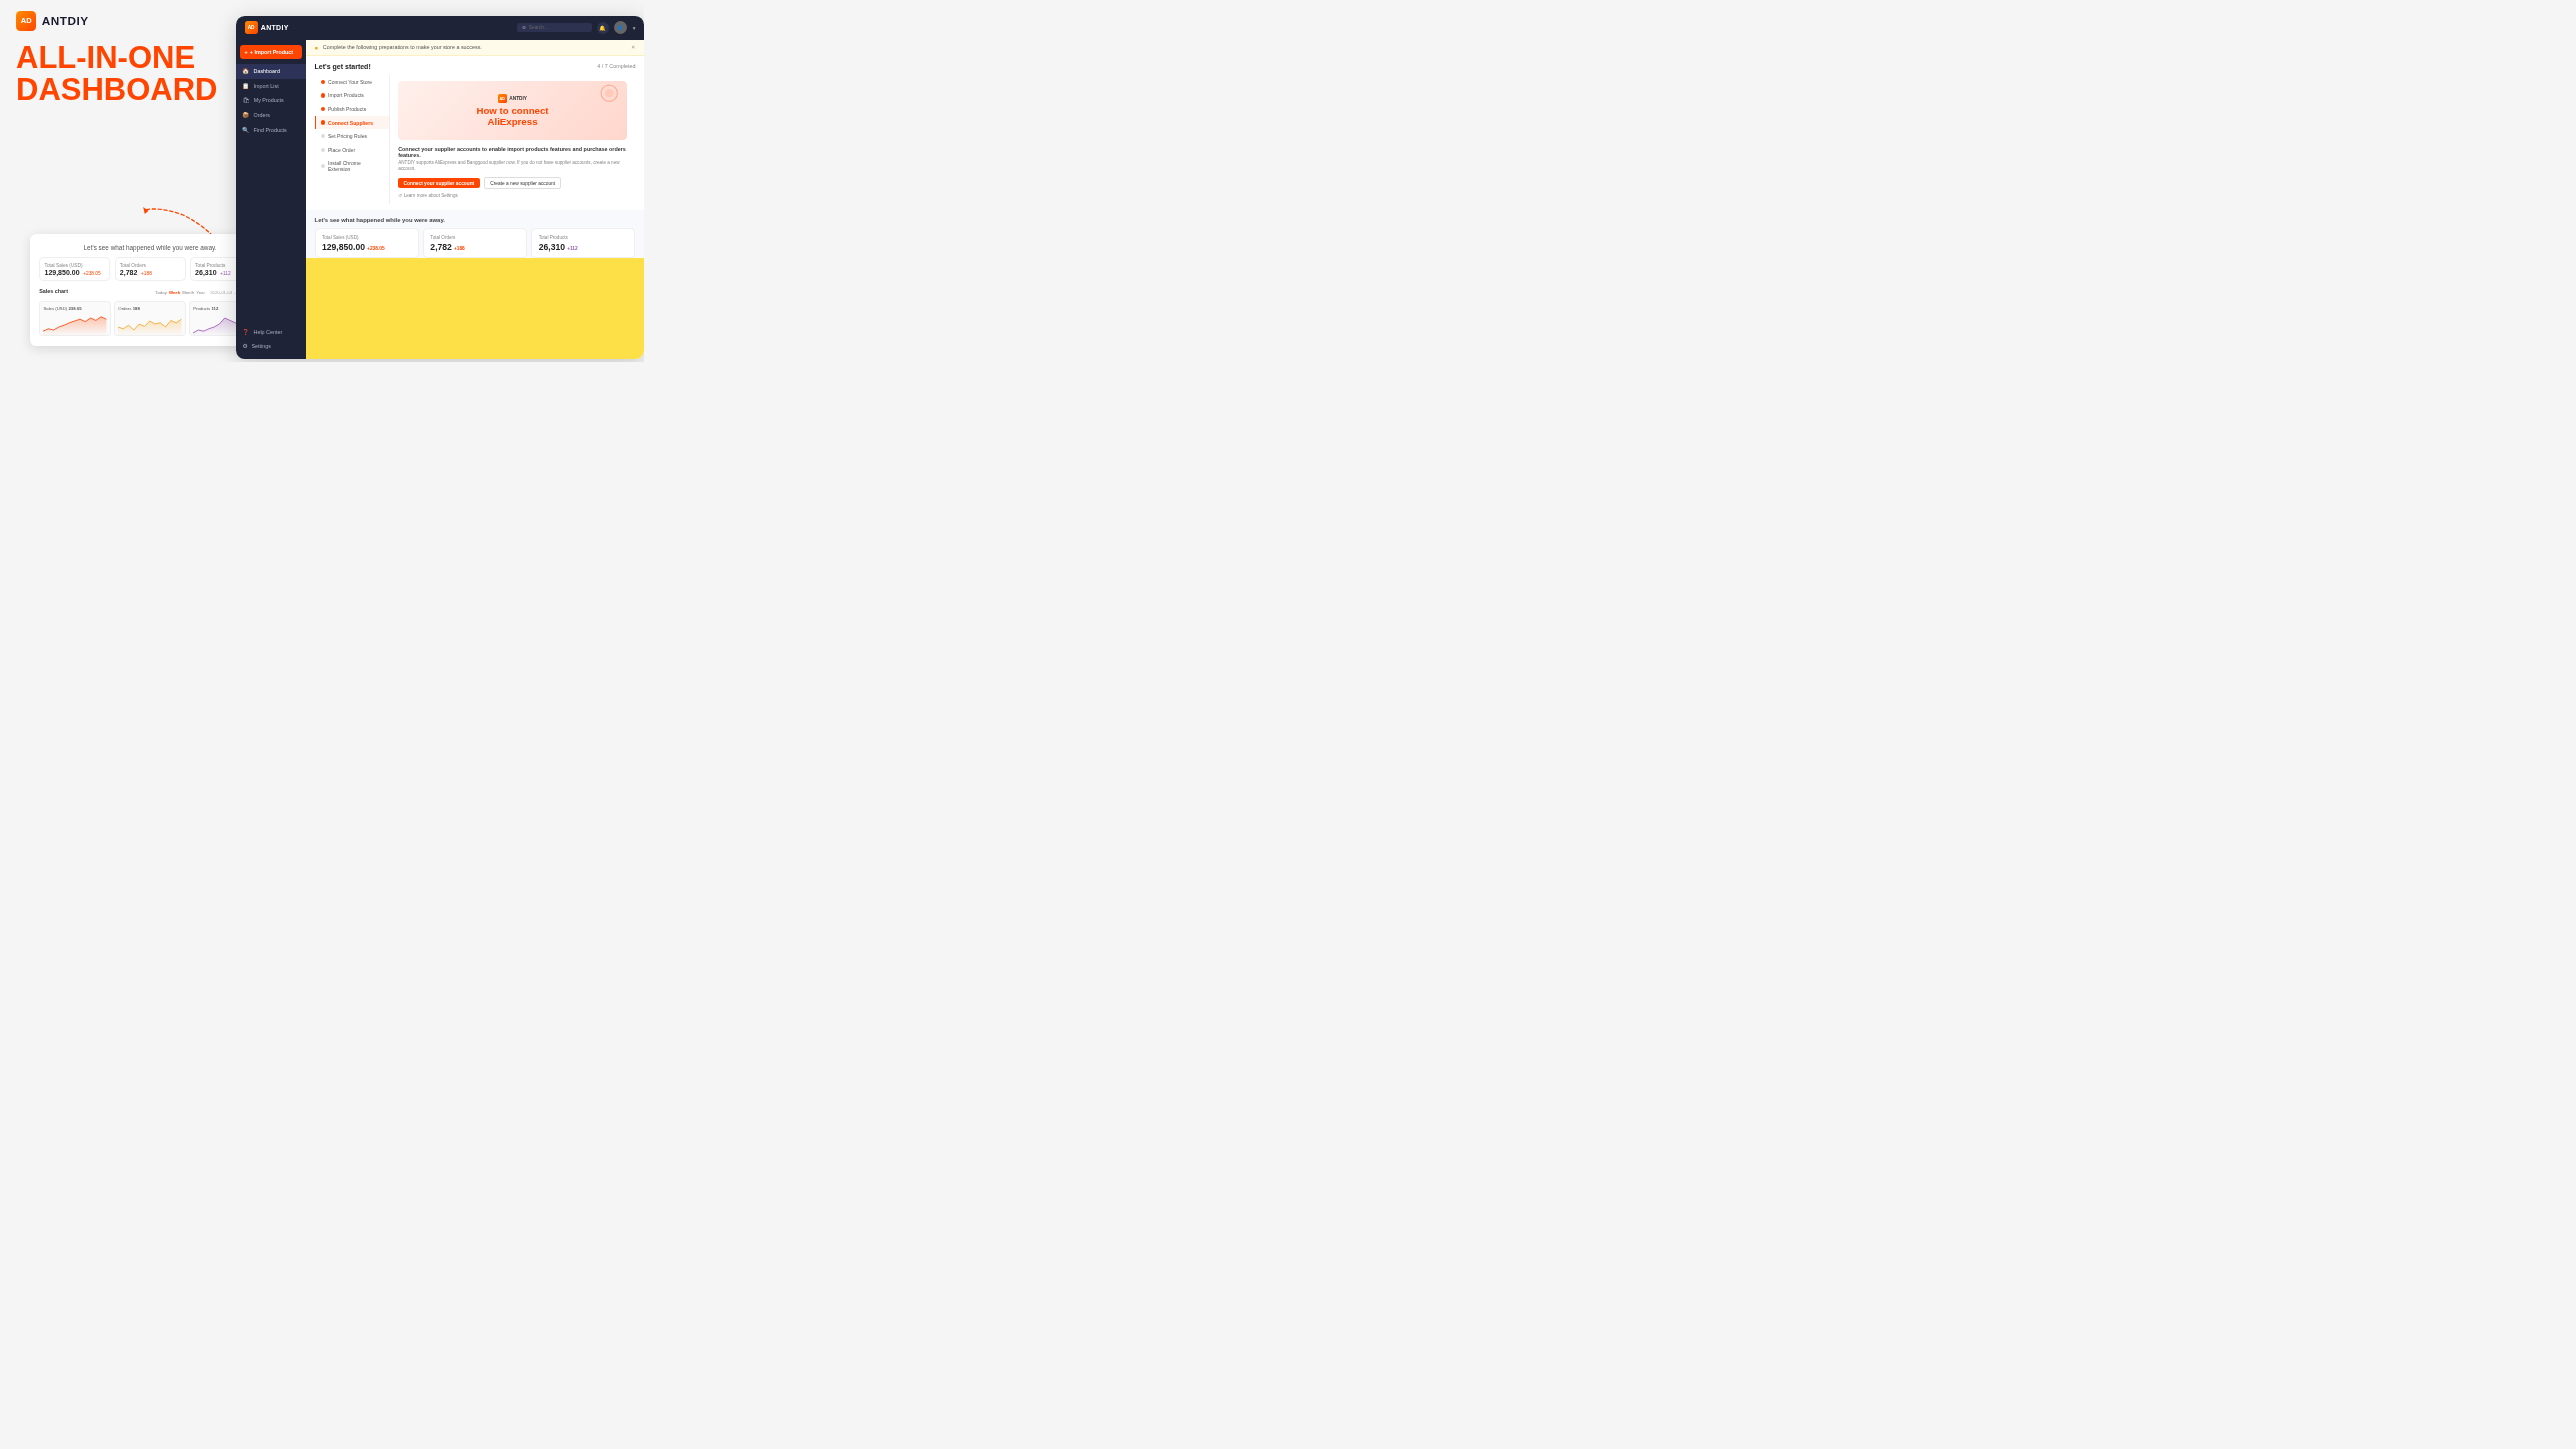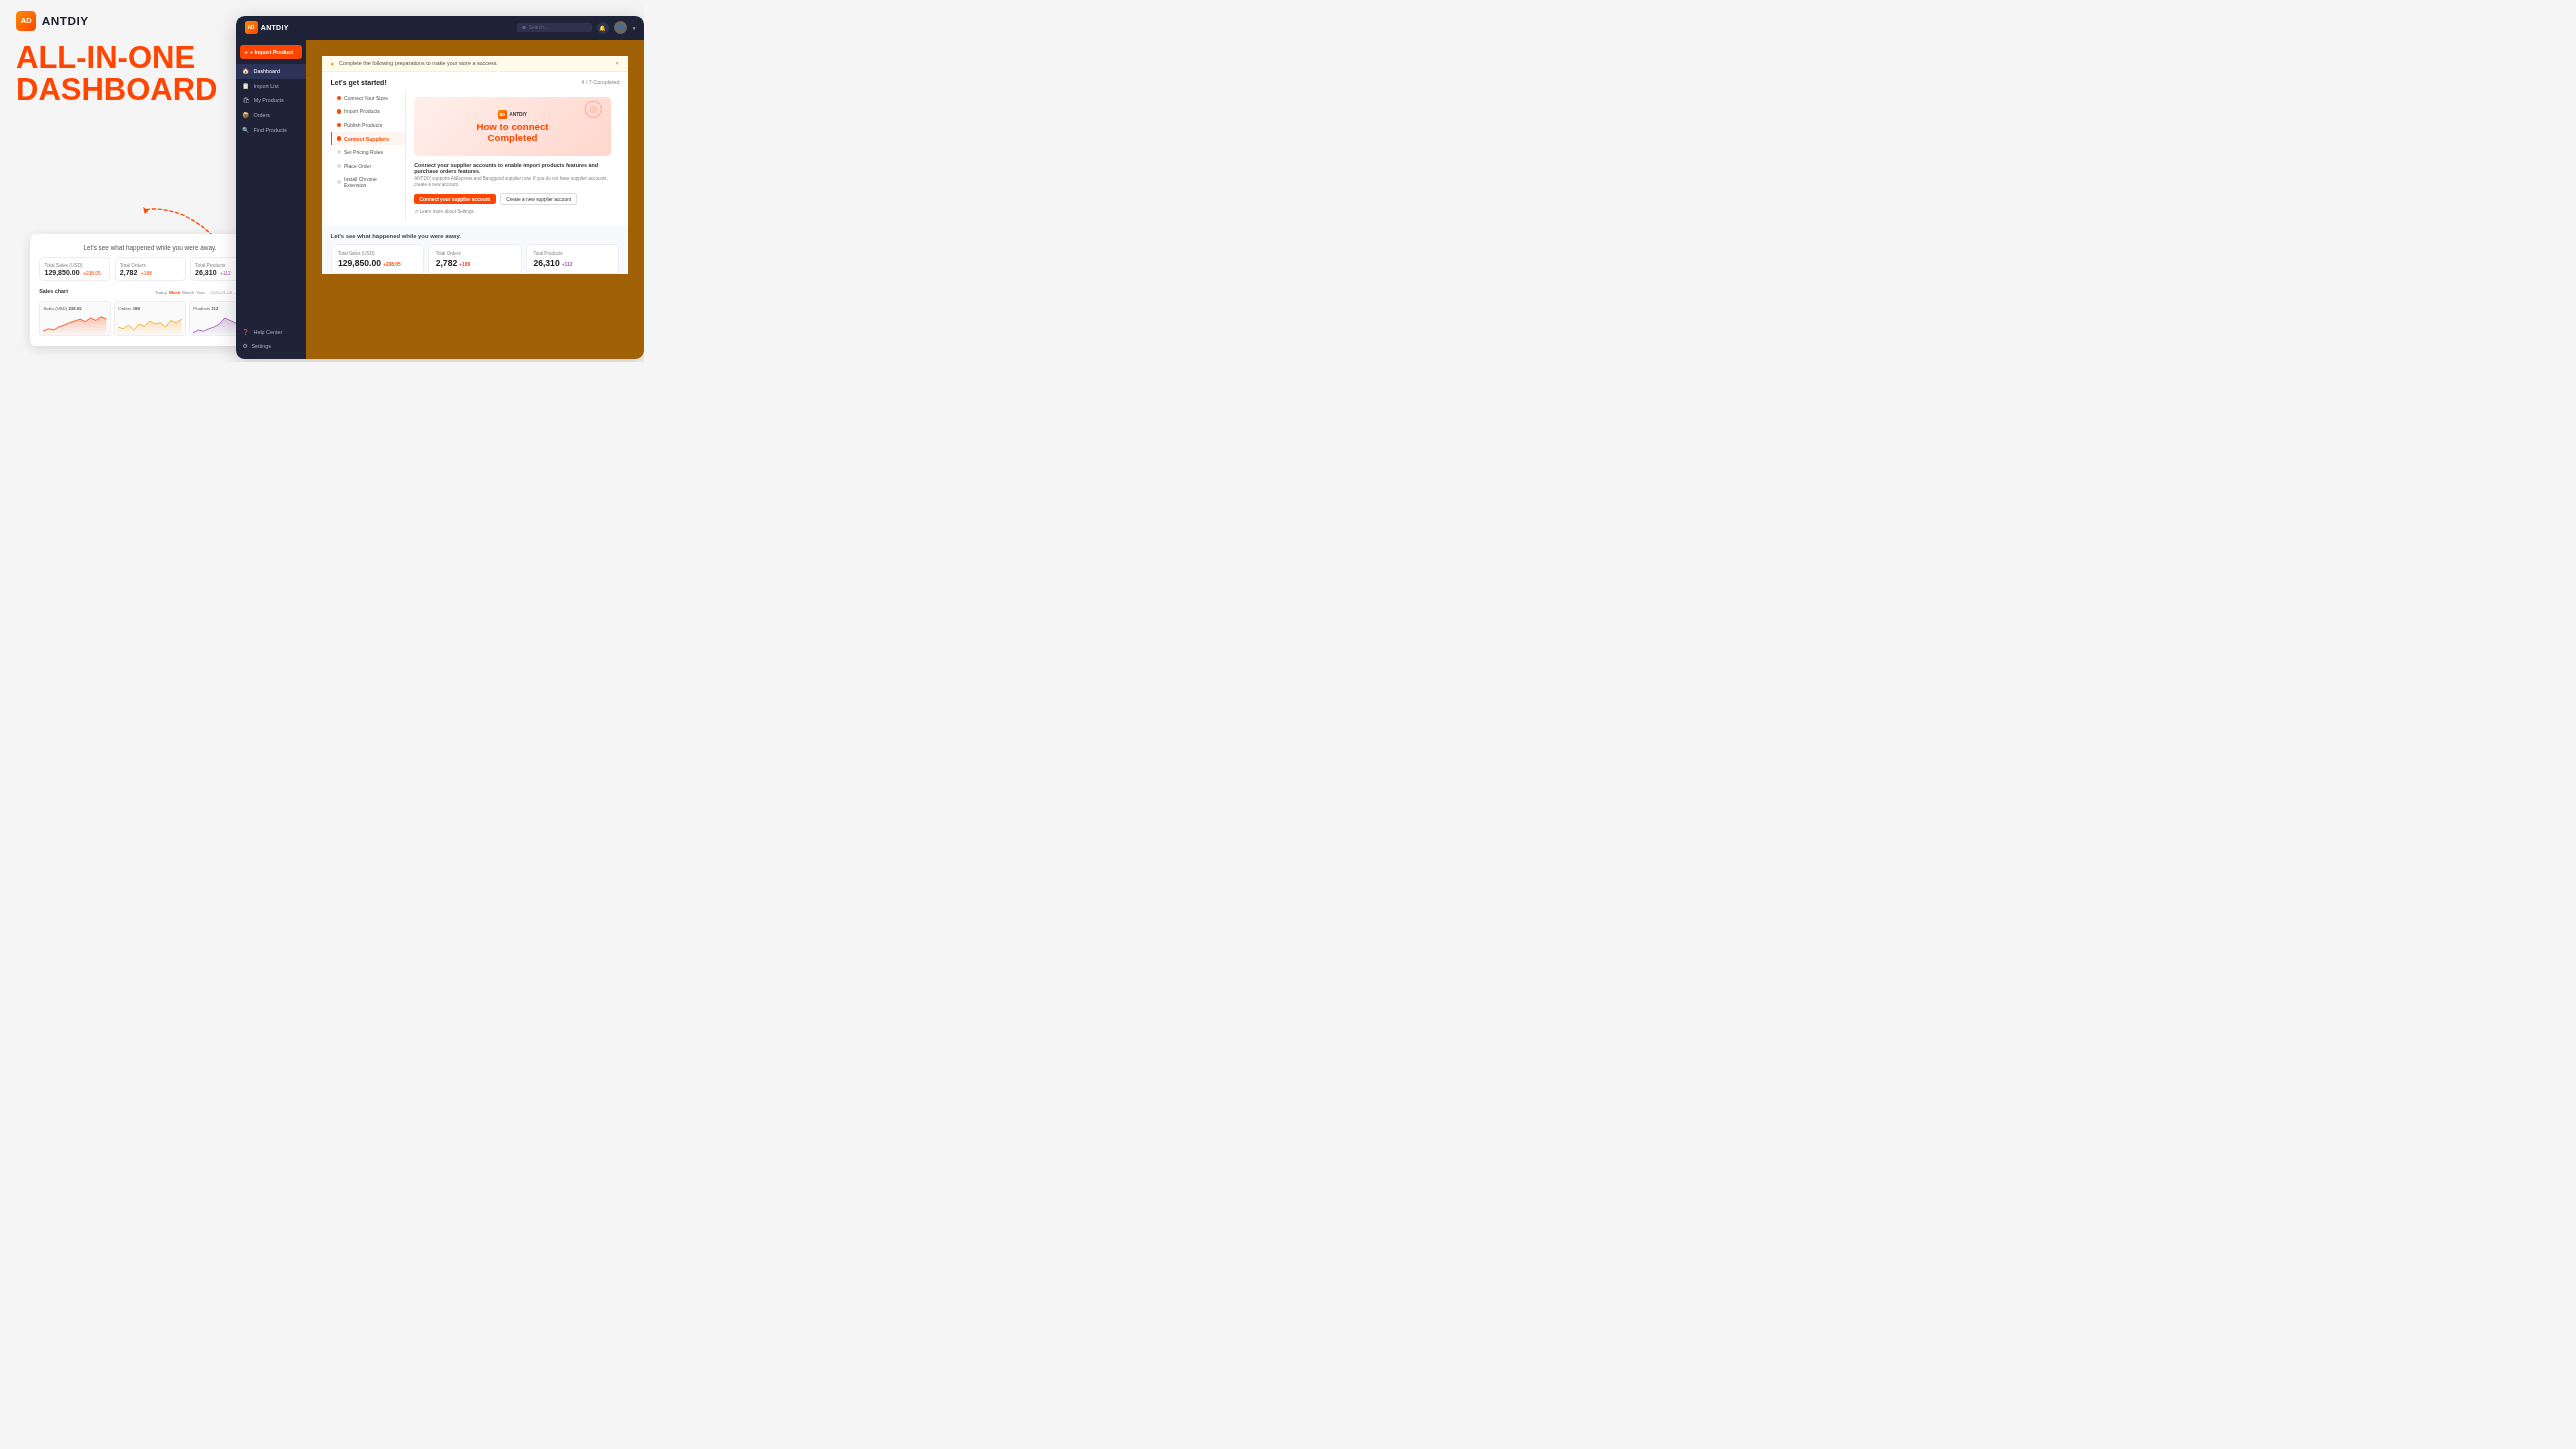--- a/index.html
+++ b/index.html
@@ -235,23 +235,23 @@
       color: white;
     }
 
     .sidebar-icon { font-size: 5.9px; }
 
     .sidebar-spacer { flex: 1; }
 
     
     .main-content {
       flex: 1;
-      background: #a16207;
+      background: #fde047;
       overflow-y: auto;
-      padding: 16px;
+      padding: 0;
     }
 
     
     .notice-bar {
       background: #fffbea;
       border-bottom: 0.5px solid #fcefc0;
       padding: 4.3px 8.6px;
       display: flex;
       align-items: center;
       gap: 4.3px;
@@ -681,21 +681,21 @@
             <div class="tutorial-preview">
               <div class="tutorial-preview-inner">
                 <div class="tutorial-brand-row">
                   <div class="tutorial-brand-icon">
                     <span>AD</span>
                   </div>
                   <span class="tutorial-brand-text">ANTDIY</span>
                 </div>
                 <div class="tutorial-heading">
                   <div>How to connect</div>
-                  <div>Completed</div>
+                  <div>AliExpress</div>
                 </div>
               </div>
 
               <svg style="position:absolute;top:2.7px;right:8px;opacity:0.3" width="19" height="19" viewBox="0 0 35 35">
                 <circle cx="17" cy="17" r="15" fill="none" stroke="#ff4500" stroke-width="2"></circle>
                 <circle cx="17" cy="17" r="8" fill="#ff4500" opacity="0.4"></circle>
               </svg>
             </div>
             <p class="tutorial-desc">Connect your supplier accounts to enable import products features and purchase orders features.</p>
             <p class="tutorial-subdesc">ANTDIY supports AliExpress and Banggood supplier now. If you do not have supplier accounts, create a new account.</p>

